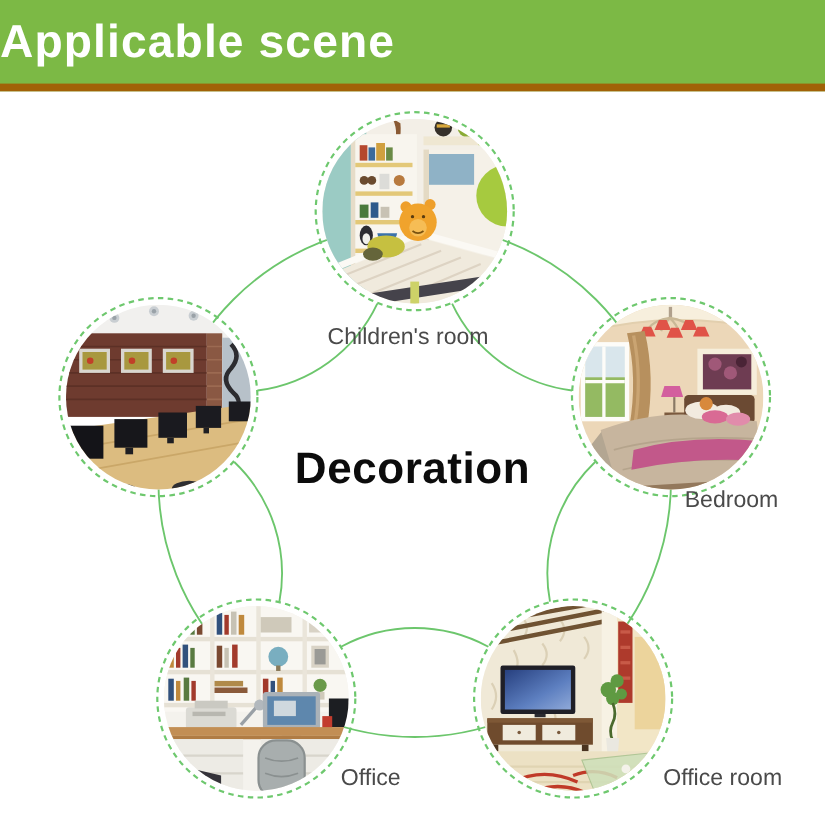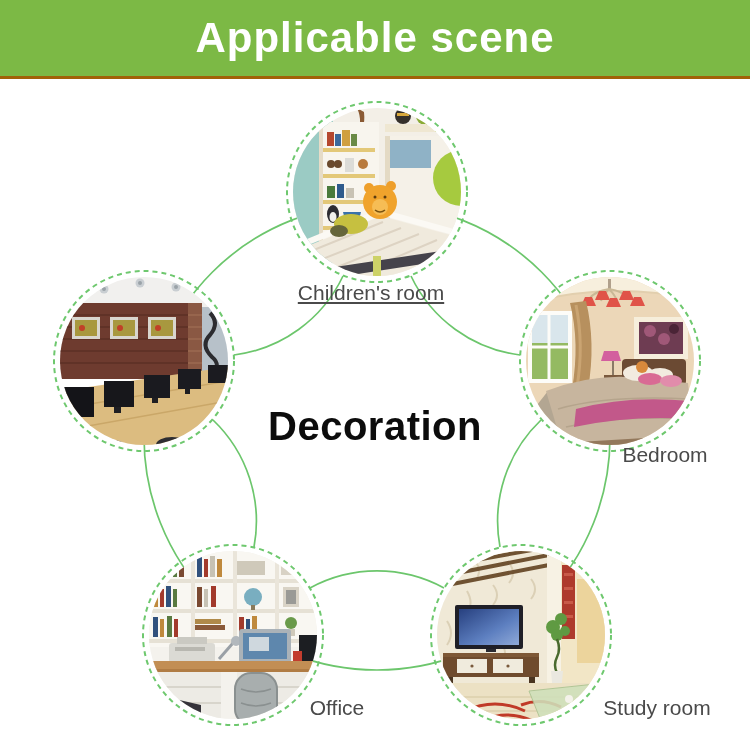--- a/index.html
+++ b/index.html
@@ -5,22 +5,22 @@
   html,body{margin:0;padding:0;background:#fff;}
   .page{
     position:relative;width:750px;height:750px;overflow:hidden;
     background:var(--page-bg,#ffffff);
     font-family:"Liberation Sans",sans-serif;
   }
   
   .banner{
     position:absolute;left:0;top:0;width:750px;height:76px;
     background:var(--banner-bg,#7cb945);
-    border-bottom:3px solid #a16207;
-    display:flex;align-items:center;justify-content:center;
+    border-bottom:7px solid #a16207;
+    display:flex;align-items:center;
   }
   .banner-title{
     color:var(--banner-fg,#ffffff);
     font-size:42px;font-weight:700;letter-spacing:1px;
   }
   
   .connectors{position:absolute;left:0;top:0;z-index:1;}
   .connectors circle,.connectors path{
     fill:none;stroke:var(--connector,#6cc66c);stroke-width:1.7px;
   }
@@ -33,21 +33,21 @@
   }
   .node-label{
     position:absolute;z-index:3;text-align:center;
     color:var(--label,#4a4a4a);font-size:21px;line-height:24px;
   }
   .center-label{
     position:absolute;left:175px;top:404px;width:400px;z-index:2;
     text-align:center;color:var(--center,#0c0c0c);
     font-size:40px;font-weight:700;letter-spacing:0.5px;
   }
-  .lbl-children{left:251px;top:281px;width:240px;text-decoration:underline;}
+  .lbl-children{left:251px;top:295px;width:240px;}
   .lbl-office{left:17px;top:459px;width:120px;}
   .lbl-bedroom{left:605px;top:443px;width:120px;}
   .lbl-study{left:277px;top:696px;width:120px;}
   .lbl-living{left:577px;top:696px;width:160px;}
   .n-children{left:285px;top:100px;}
   .n-bedroom{left:518px;top:269px;}
   .n-living{left:429px;top:543px;}
   .n-study{left:141px;top:543px;}
   .n-office{left:52px;top:269px;}
 </style>
@@ -355,16 +355,16 @@
         <rect x="156" y="96" width="20" height="18" fill="#1b1b20"></rect>
         <ellipse cx="120" cy="176" rx="16" ry="8" fill="#2e2e32"></ellipse>
         <ellipse cx="60" cy="178" rx="14" ry="7" fill="#2e2e32"></ellipse>
       </g>
       <circle class="ring" cx="92" cy="92" r="90"></circle>
     </svg>
   </div>
 
   <div class="node-label lbl-children">Children's room</div>
   <div class="node-label lbl-bedroom">Bedroom</div>
-  <div class="node-label lbl-living">Study room</div>
+  <div class="node-label lbl-living">Office room</div>
   <div class="node-label lbl-study">Office</div>
 
 </div>
 
 </body></html>

